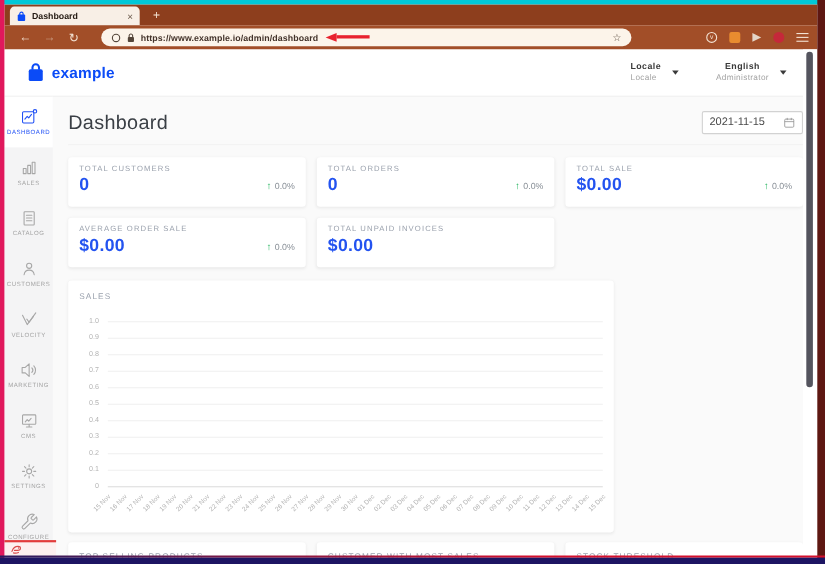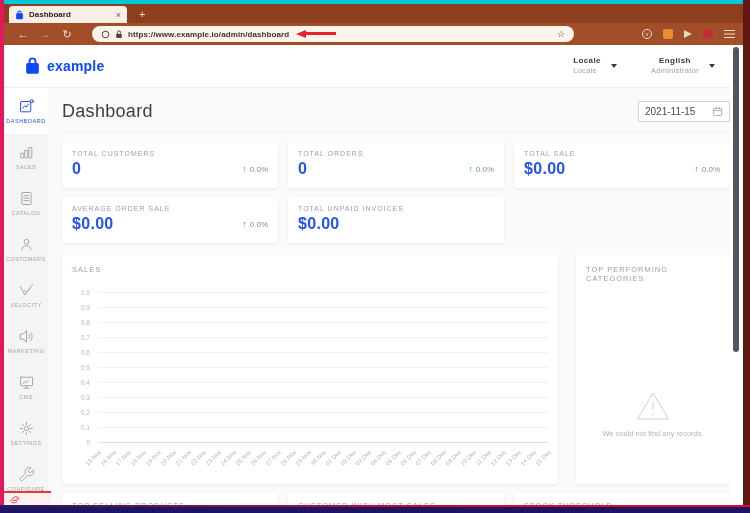--- a/index.html
+++ b/index.html
@@ -376,30 +376,20 @@
                   <div class="xtick" style="left: 83.3333%;">10 Dec</div>
                   <div class="xtick" style="left: 86.6667%;">11 Dec</div>
                   <div class="xtick" style="left: 90%;">12 Dec</div>
                   <div class="xtick" style="left: 93.3333%;">13 Dec</div>
                   <div class="xtick" style="left: 96.6667%;">14 Dec</div>
                   <div class="xtick" style="left: 100%;">15 Dec</div>
                 </div>
             </div>
           </div>
         </div>
-        <div class="card panel cat-panel">
-          <div class="panel-title">TOP PERFORMING CATEGORIES</div>
-          <div class="cat-empty">
-            <svg width="38" height="34" viewBox="0 0 38 34">
-              <path d="M19 4 L34.5 30 H3.5 Z"></path>
-              <path d="M19 13v8M19 24.5v1.5"></path>
-            </svg>
-            <span class="cat-empty-text">We could not find any records.</span>
-          </div>
-        </div>
       </div>
 
       <div class="bottom-row">
         <div class="card bottom-card">
           <div class="panel-title">TOP SELLING PRODUCTS</div>
         </div>
         <div class="card bottom-card">
           <div class="panel-title">CUSTOMER WITH MOST SALES</div>
         </div>
         <div class="card bottom-card">

